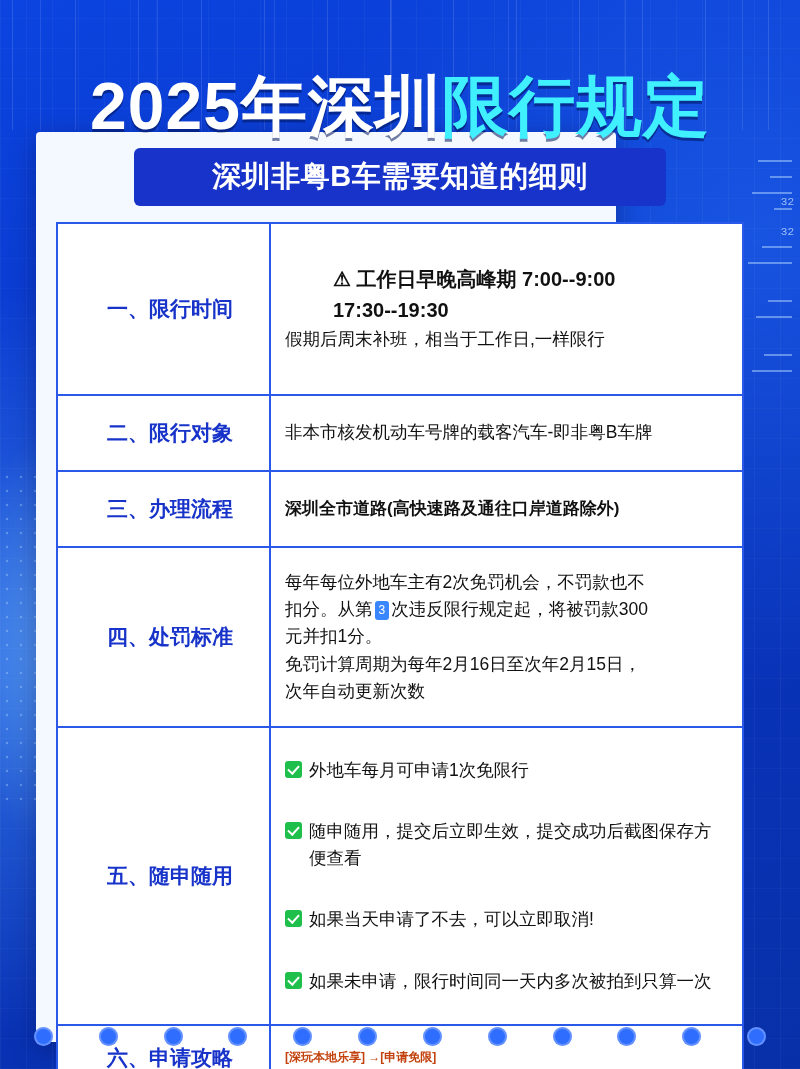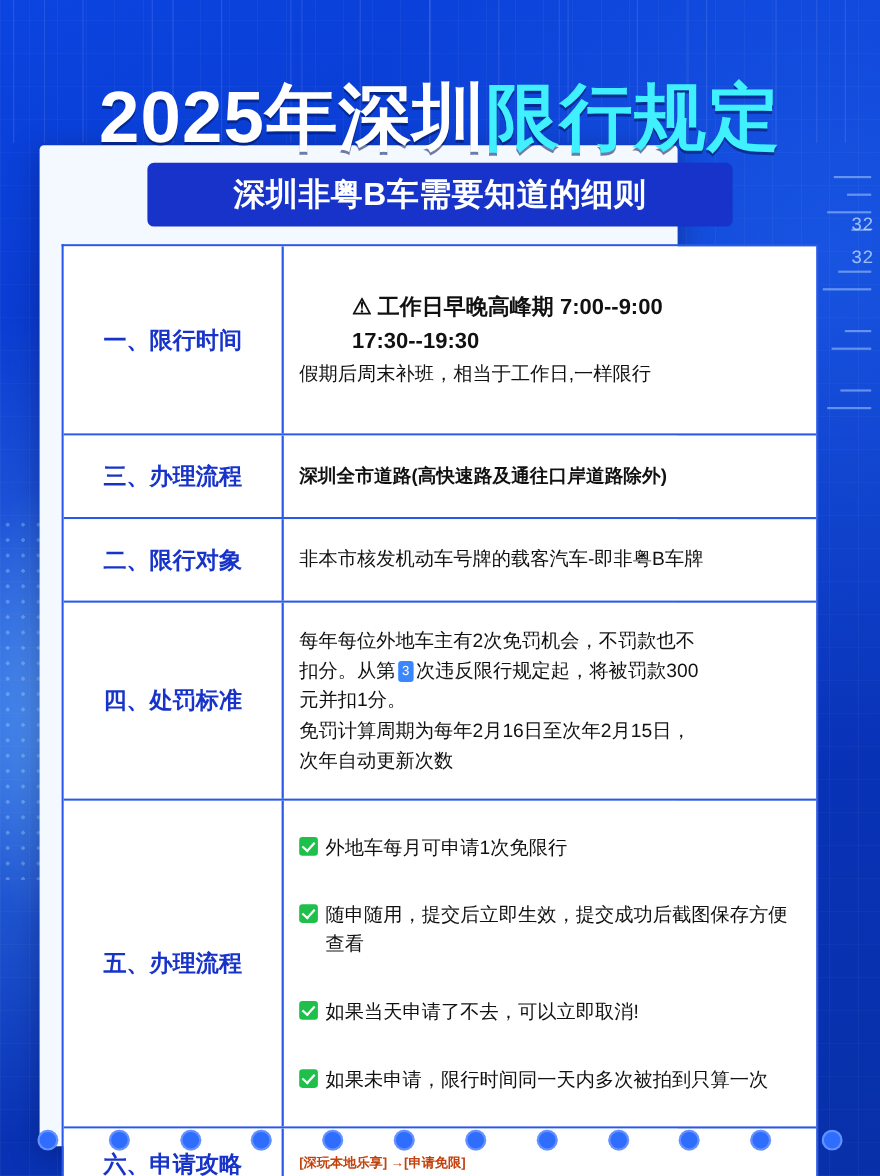--- a/index.html
+++ b/index.html
@@ -56,21 +56,21 @@
   .bg-bars i {
     position: absolute;
     right: 8px;
     height: 2px;
     background: rgba(180,215,255,0.5);
   }
   .side-num {
     position: absolute;
     right: 6px;
     color: rgba(200,225,255,0.75);
-    font-size: 17px;
+    font-size: 11px;
     font-family: "Liberation Mono", monospace;
   }
   .top-streaks {
     position: absolute;
     left: 0; top: 0; right: 0; height: 130px;
     background-image:
       linear-gradient(90deg, rgba(255,255,255,0.12) 1px, rgba(255,255,255,0) 1px),
       linear-gradient(90deg, rgba(255,255,255,0.10) 1px, rgba(255,255,255,0) 1px);
     background-size: 63px 100%, 117px 100%;
     background-position: 12px 0, 40px 0;
@@ -148,20 +148,21 @@
     flex: 0 0 200px;
     border-right: 2px solid #2a58e8;
     display: flex;
     align-items: center;
     justify-content: center;
     color: #1733c9;
     font-size: 21px;
     font-weight: bold;
     padding: 10px 4px;
     text-align: center;
+    margin-left: 13px;
   }
   .cell-body {
     flex: 1 1 auto;
     padding: 12px 14px;
     color: #111;
     font-size: 17.5px;
     line-height: 1.55;
   }
   .r1 { min-height: 172px; }
   .r2 { min-height: 76px; }
@@ -279,49 +280,49 @@
 
     <div class="row r1">
       <div class="cell-label">一、限行时间</div>
       <div class="cell-body center">
         <div class="line-strong">⚠ 工作日早晚高峰期 7:00--9:00</div>
         <div class="line-strong">17:30--19:30</div>
         <div class="sub-line">假期后周末补班，相当于工作日,一样限行</div>
       </div>
     </div>
 
+    <div class="row r2">
+      <div class="cell-label">二、限行对象</div>
+      <div class="cell-body center">
+        <div class="sub-line">非本市核发机动车号牌的载客汽车-即非粤B车牌</div>
+      </div>
+    </div>
+
     <div class="row r3">
       <div class="cell-label">三、办理流程</div>
       <div class="cell-body center">
         <div class="small-bold">深圳全市道路(高快速路及通往口岸道路除外)</div>
-      </div>
-    </div>
-
-    <div class="row r2">
-      <div class="cell-label">二、限行对象</div>
-      <div class="cell-body center">
-        <div class="sub-line">非本市核发机动车号牌的载客汽车-即非粤B车牌</div>
       </div>
     </div>
 
     <div class="row r4">
       <div class="cell-label">四、处罚标准</div>
       <div class="cell-body center">
         <div class="sub-line">每年每位外地车主有2次免罚机会，不罚款也不</div>
         <div class="sub-line">
           <span>扣分。从第</span><span class="numbox">3</span><span>次违反限行规定起，将被罚款300</span>
         </div>
         <div class="sub-line">元并扣1分。</div>
         <div class="sub-line">免罚计算周期为每年2月16日至次年2月15日，</div>
         <div class="sub-line">次年自动更新次数</div>
       </div>
     </div>
 
     <div class="row r5">
-      <div class="cell-label">五、办理流程</div>
+      <div class="cell-label">五、随申随用</div>
       <div class="cell-body center">
         <div class="bullet">
           <span class="check"></span>
           <span>外地车每月可申请1次免限行</span>
         </div>
         <div class="bullet">
           <span class="check"></span>
           <span>随申随用，提交后立即生效，提交成功后截图保存方便查看</span>
         </div>
         <div class="bullet">

